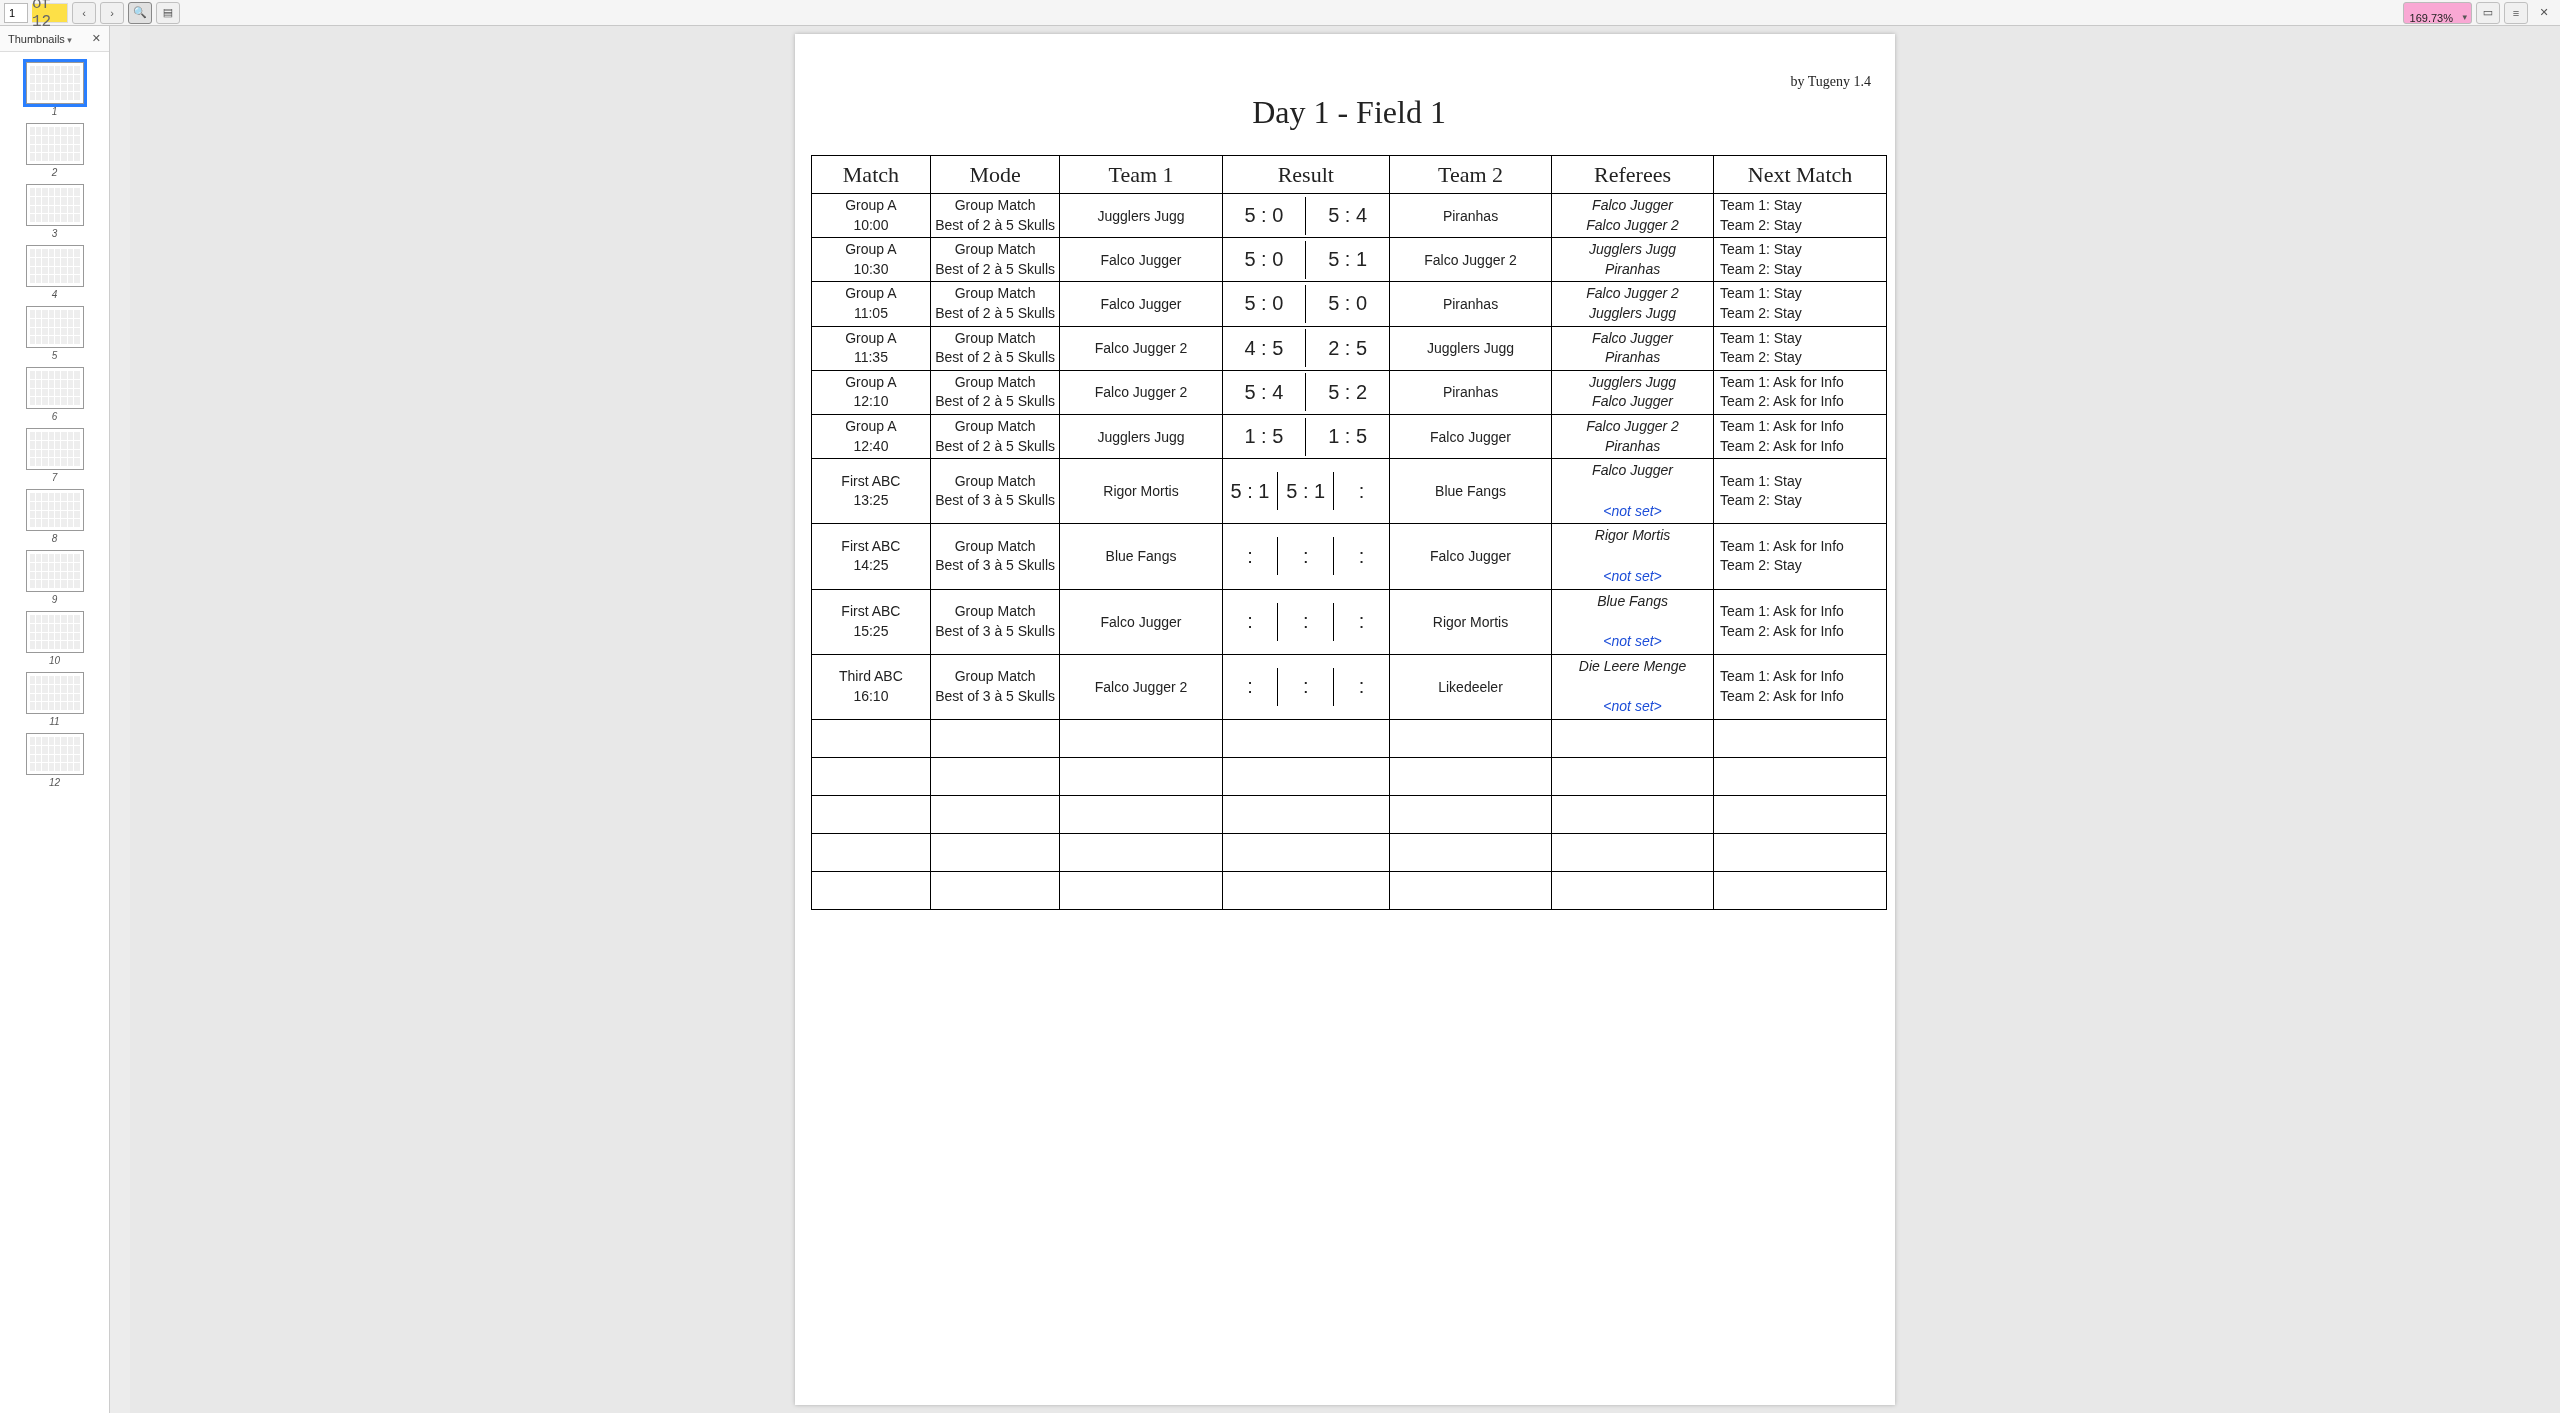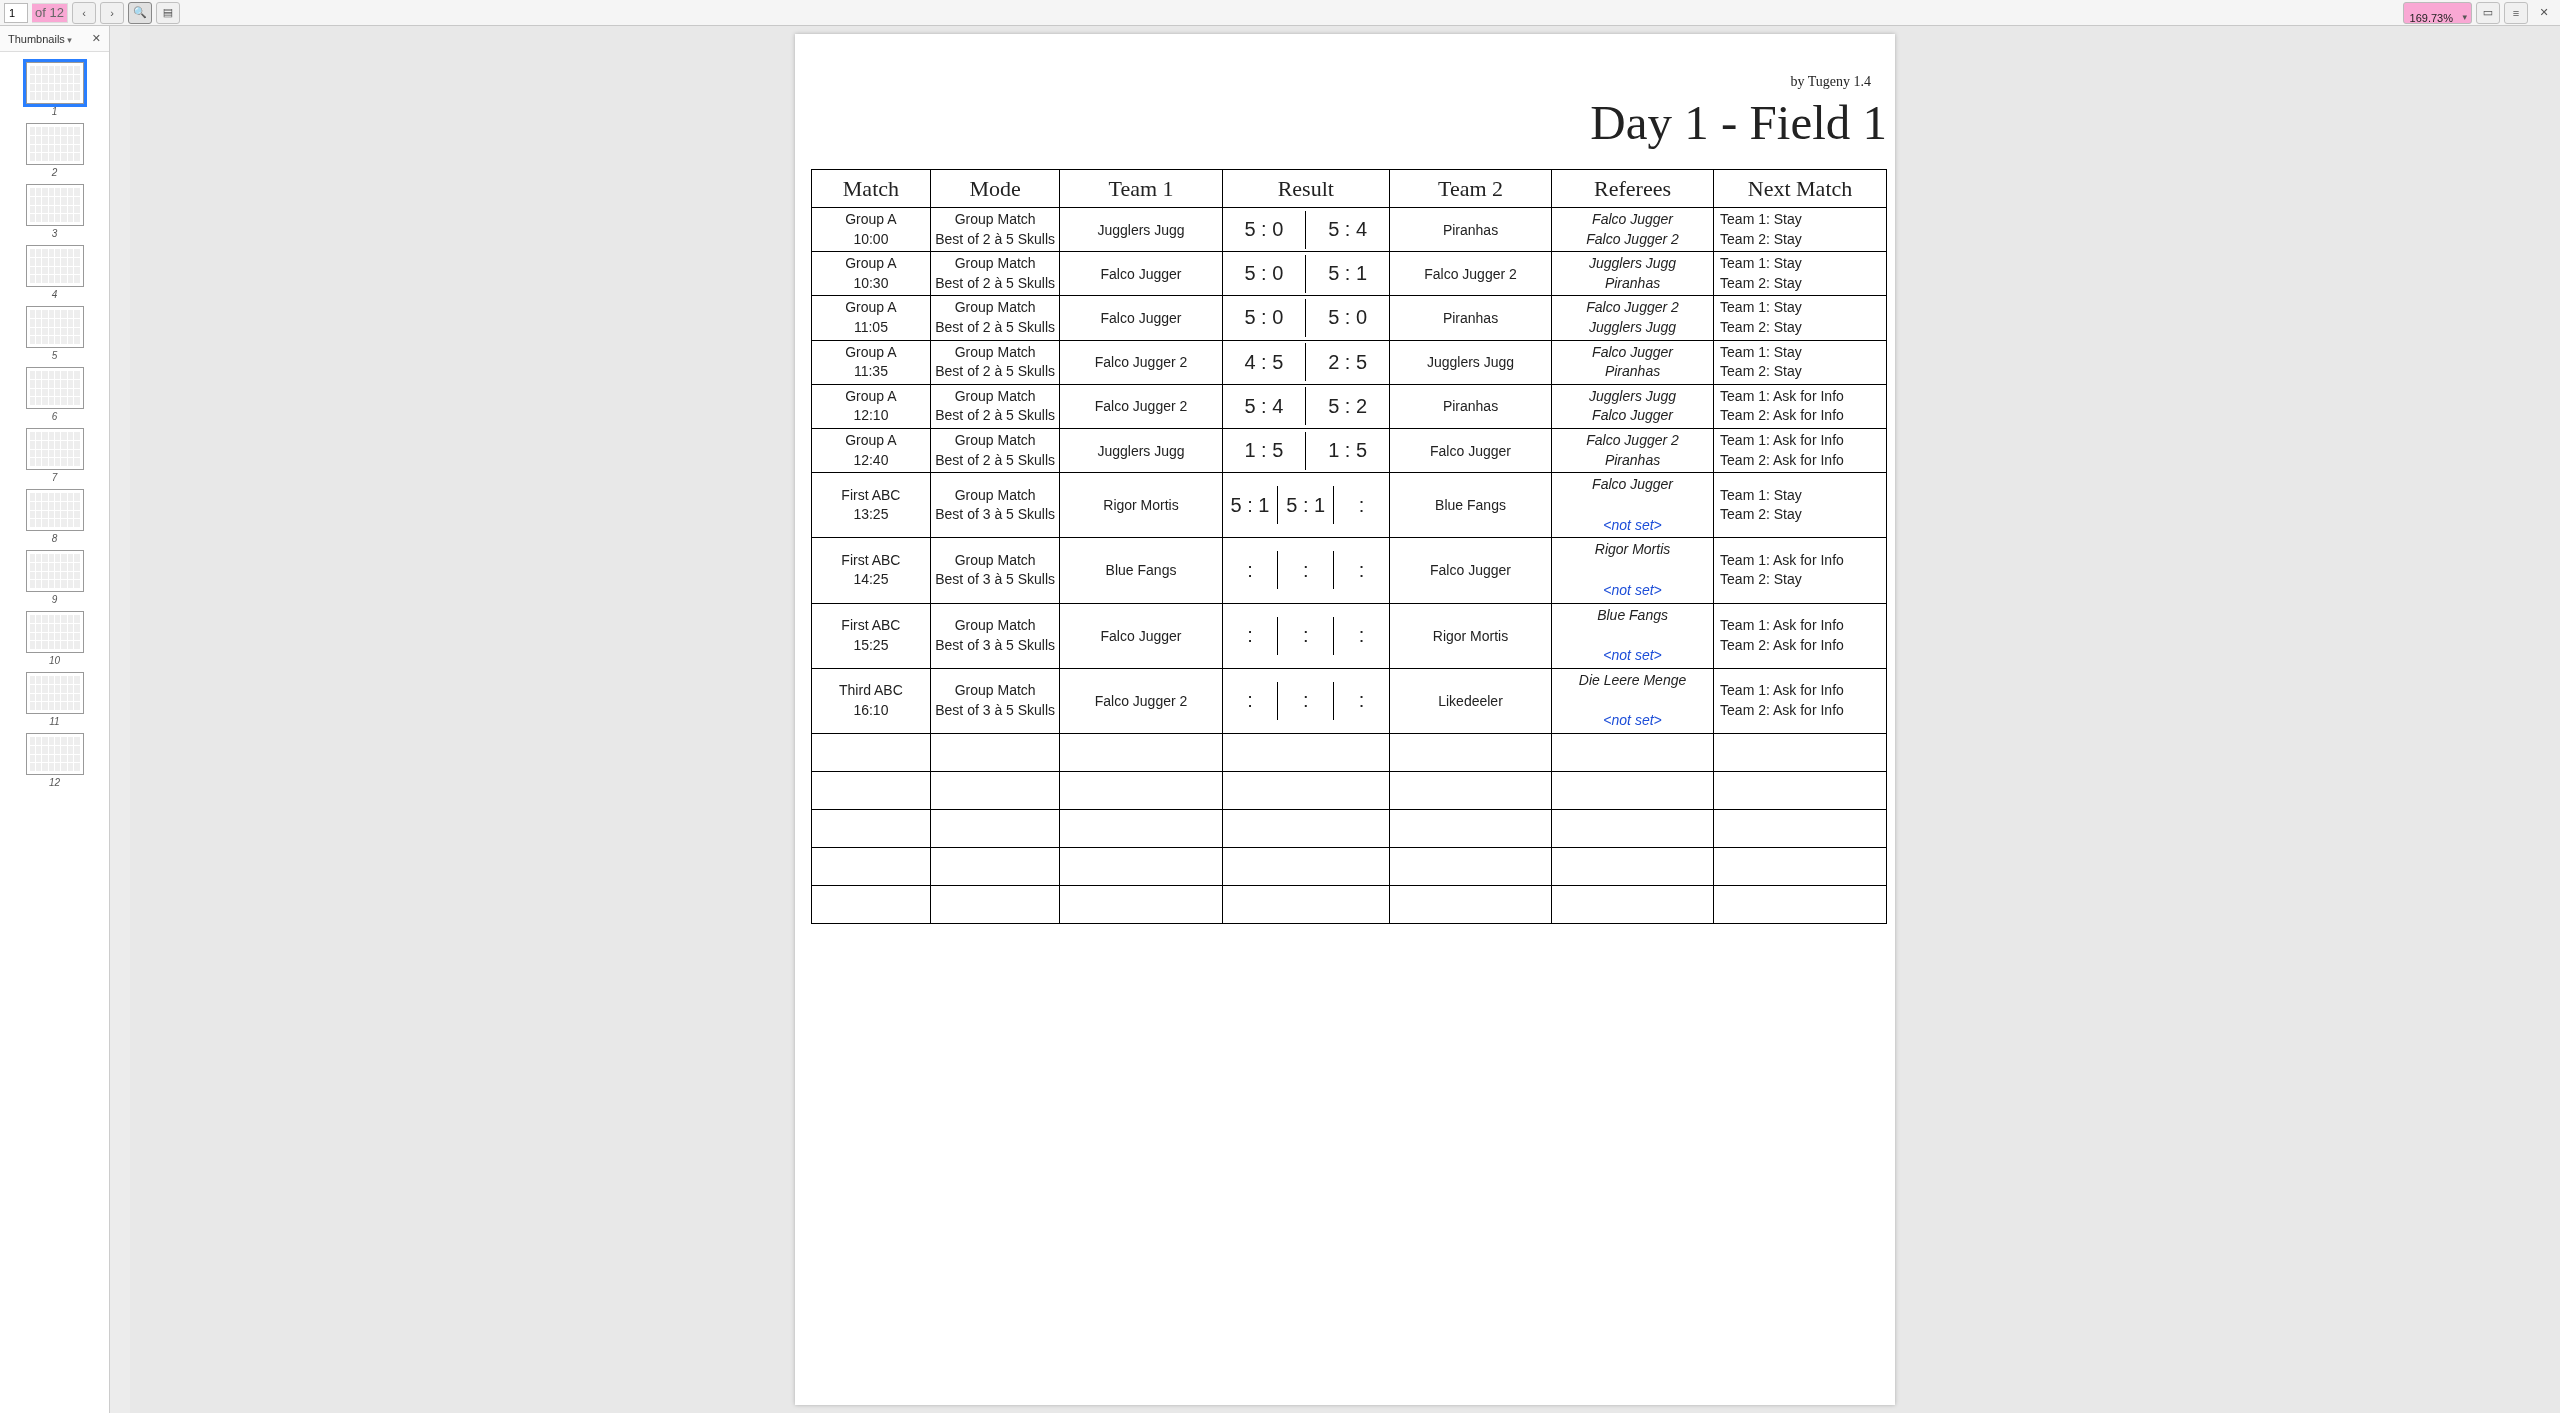--- a/index.html
+++ b/index.html
@@ -34,25 +34,26 @@
     pointer-events: none;
   }
   .tb-input {
     width: 24px; height: 20px;
     border: 1px solid #bbb;
     background: #fff;
     font-size: 11px;
     padding: 0 4px;
   }
   .tb-label {
-    font-size: 13px; color: #666;
+    font-size: 16px; color: #666;
     width: 36px; height: 20px;
     display:flex; align-items:center; justify-content:center;
     border:1px solid #ddd; border-left:none;
-    background:#f9a8d4;
+    background:#fde047;
+    font-family:Liberation Mono, monospace;
   }
   .tb-btn {
     width: 24px; height: 22px;
     border: 1px solid #c0c0c0;
     border-radius: 3px;
     background: #f0f0f0;
     display:flex; align-items:center; justify-content:center;
     cursor: pointer;
     font-size: 11px; color:#555;
   }
@@ -137,23 +138,23 @@
     position:relative;
   }
   .credit {
     position:absolute; top:40px; right:24px;
     font-family: "Times New Roman", serif;
     font-size: 14px;
   }
   h1.page-title {
     font-family: "Liberation Serif","Times New Roman",serif;
     font-weight: 400;
-    font-size: 49px;
-    text-align:right;
-    margin: 20px 0 18px 0;
+    font-size: 32px;
+    text-align:center;
+    margin: 20px 0 24px 0;
   }
 
   
   table.schedule {
     border-collapse: collapse;
     width: 100%;
     table-layout: fixed;
   }
   .schedule th, .schedule td {
     border: 1px solid #000;

